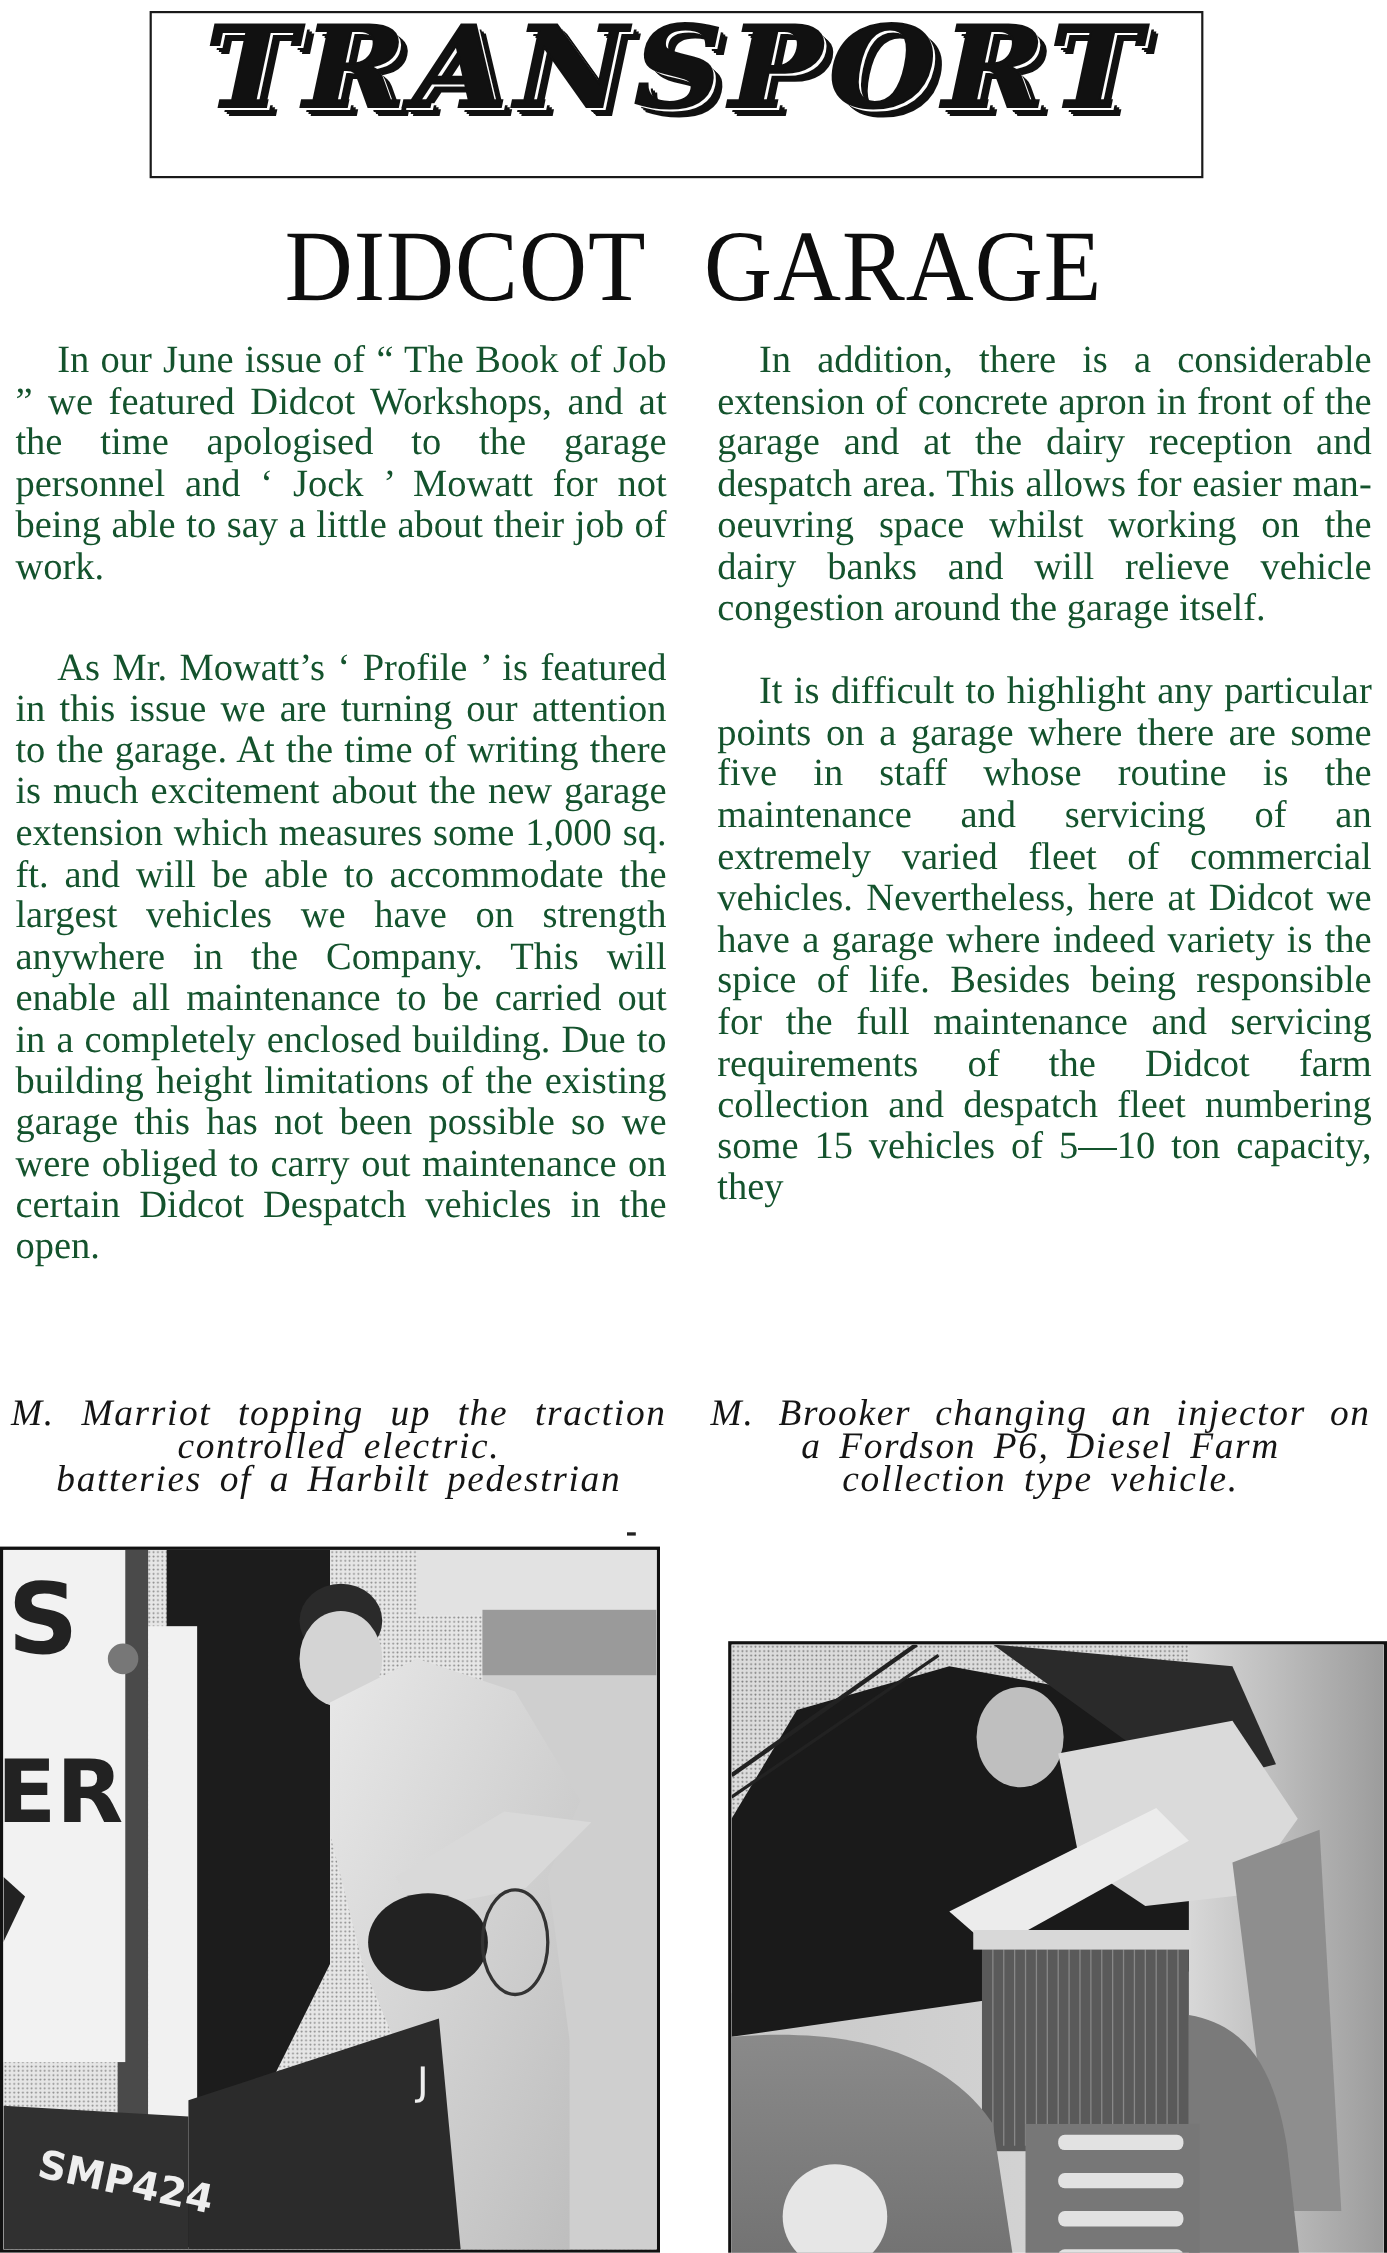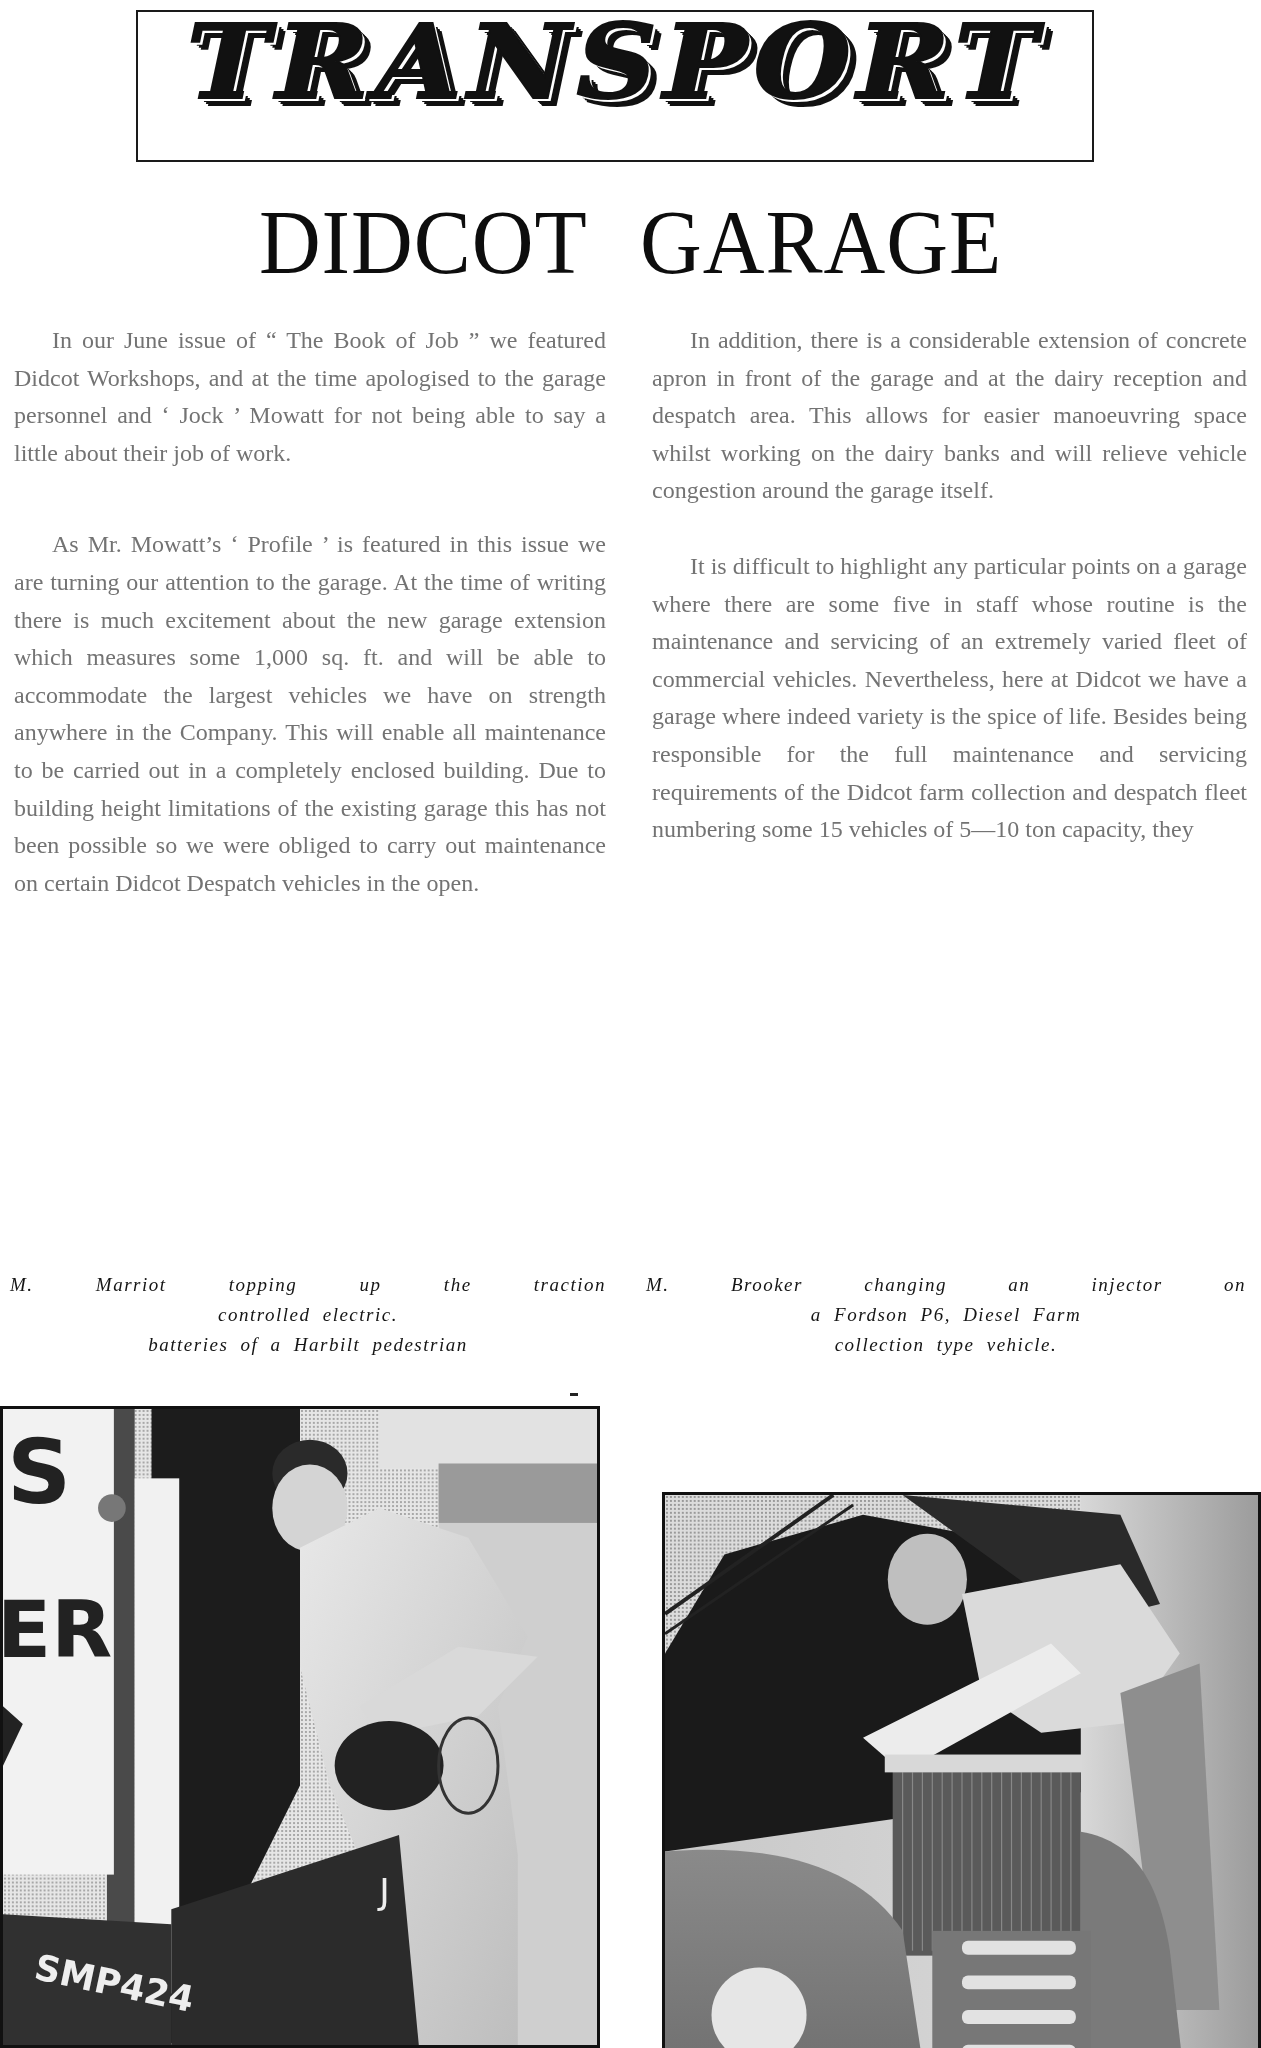--- a/index.html
+++ b/index.html
@@ -53,40 +53,40 @@
     font-family: "Liberation Serif", serif;
     font-size: 92px;
     letter-spacing: 1px;
     word-spacing: 34px;
     line-height: 1;
     transform: scaleX(0.93);
     color: #0d0d0d;
   }
   .col {
     position: absolute;
-    top: 322px;
-    font-size: 24px;
+    top: 308px;
+    font-size: 35px;
     line-height: 37.6px;
     text-align: justify;
-    color: #737373;
+    color: #14532d;
   }
   .col-left { left: 14px; width: 592px; }
   .col-right { left: 652px; width: 595px; }
   .para {
     margin: 0;
     text-indent: 38px;
     hyphens: manual;
   }
   .para + .para { margin-top: 54px; }
   .col-right .para + .para { margin-top: 38px; }
   .caption {
     position: absolute;
     top: 1270px;
     font-style: italic;
-    font-size: 19px;
+    font-size: 34px;
     line-height: 30px;
     text-align: center;
     color: #151515;
     letter-spacing: 1.5px;
     word-spacing: 6px;
   }
   .caption-left { left: 10px; width: 596px; }
   .caption-right { left: 646px; width: 600px; }
   .photo {
     position: absolute;

